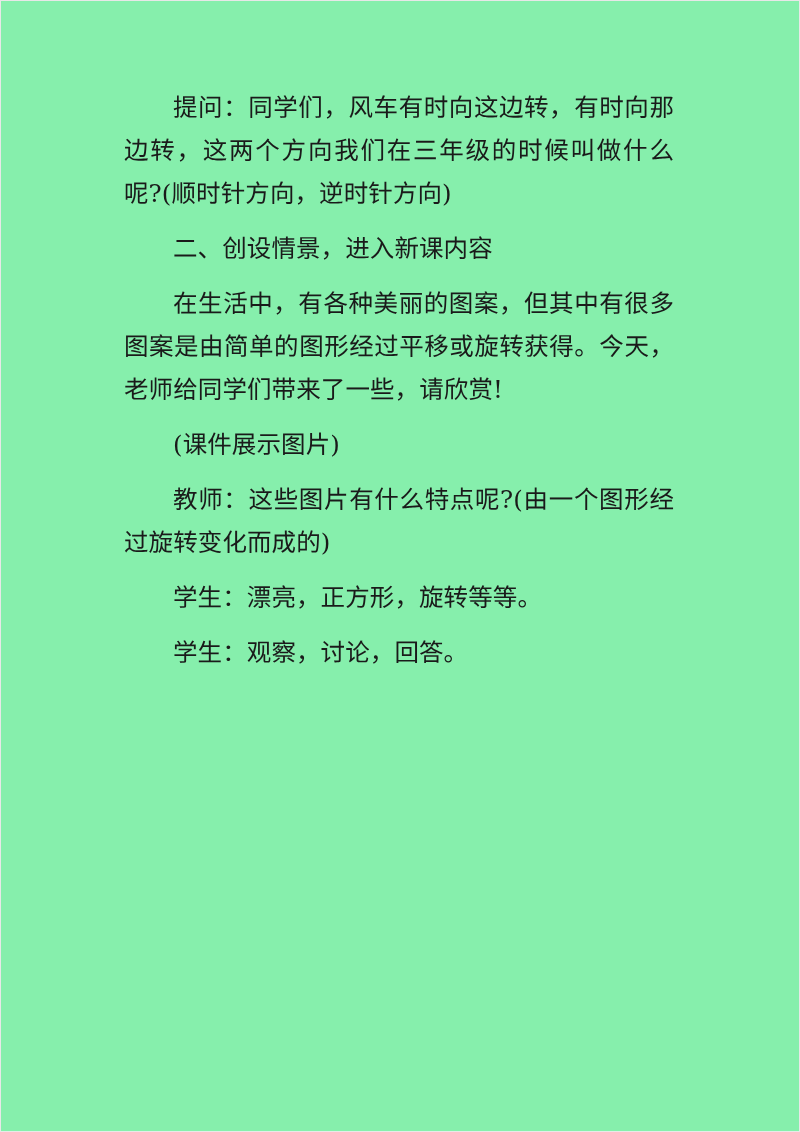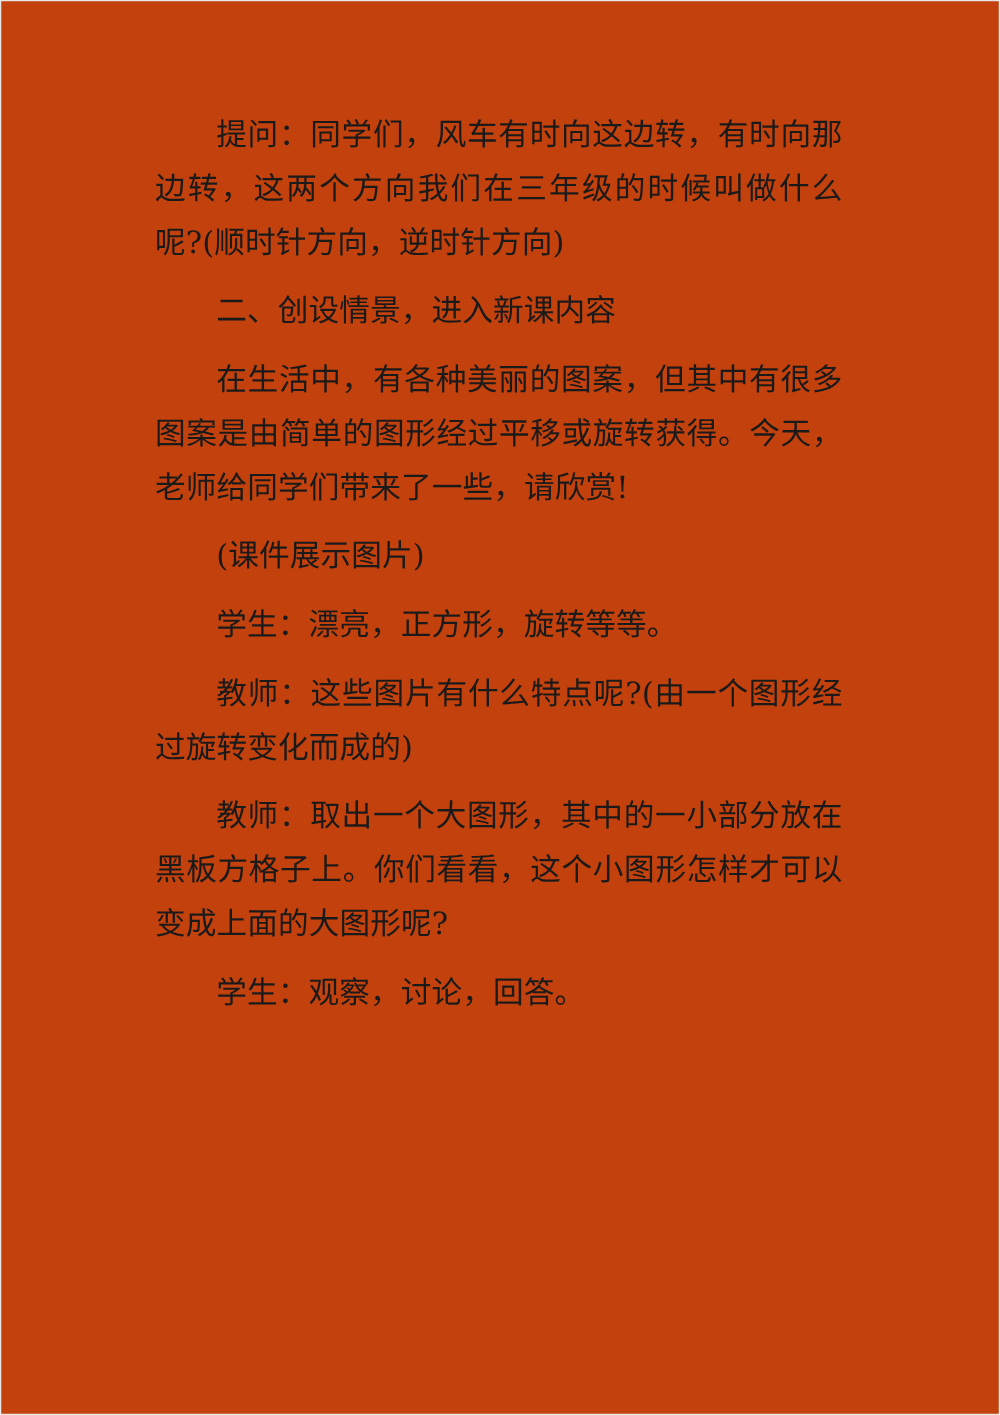--- a/index.html
+++ b/index.html
@@ -7,21 +7,21 @@
     margin: 0;
     padding: 0;
     background: #ffffff;
   }
 
   .page {
     position: relative;
     width: 800px;
     height: 1132px;
     margin: 0 auto;
-    background: #c2410c;
+    background: #86efac;
     box-sizing: border-box;
     overflow: hidden;
   }
 
   .page-frame {
     position: absolute;
     inset: 0;
     border: 1px solid #e8e8e8;
     pointer-events: none;
     box-sizing: border-box;
@@ -62,21 +62,20 @@
     <p class="para">提问：同学们，风车有时向这边转，有时向那边转，这两个方向我们在三年级的时候叫做什么呢?(顺时针方向，逆时针方向)</p>
 
 
 
     <p class="para">二、创设情景，进入新课内容</p>
 
     <p class="para">在生活中，有各种美丽的图案，但其中有很多图案是由简单的图形经过平移或旋转获得。今天，老师给同学们带来了一些，请欣赏!</p>
 
     <p class="para">(课件展示图片)</p>
 
+    <p class="para">教师：这些图片有什么特点呢?(由一个图形经过旋转变化而成的)</p>
+
     <p class="para">学生：漂亮，正方形，旋转等等。</p>
 
-    <p class="para">教师：这些图片有什么特点呢?(由一个图形经过旋转变化而成的)</p>
-
-    <p class="para">教师：取出一个大图形，其中的一小部分放在黑板方格子上。你们看看，这个小图形怎样才可以变成上面的大图形呢?</p>
 
     <p class="para">学生：观察，讨论，回答。</p>
   </div>
 </div>
 
 </body></html>

